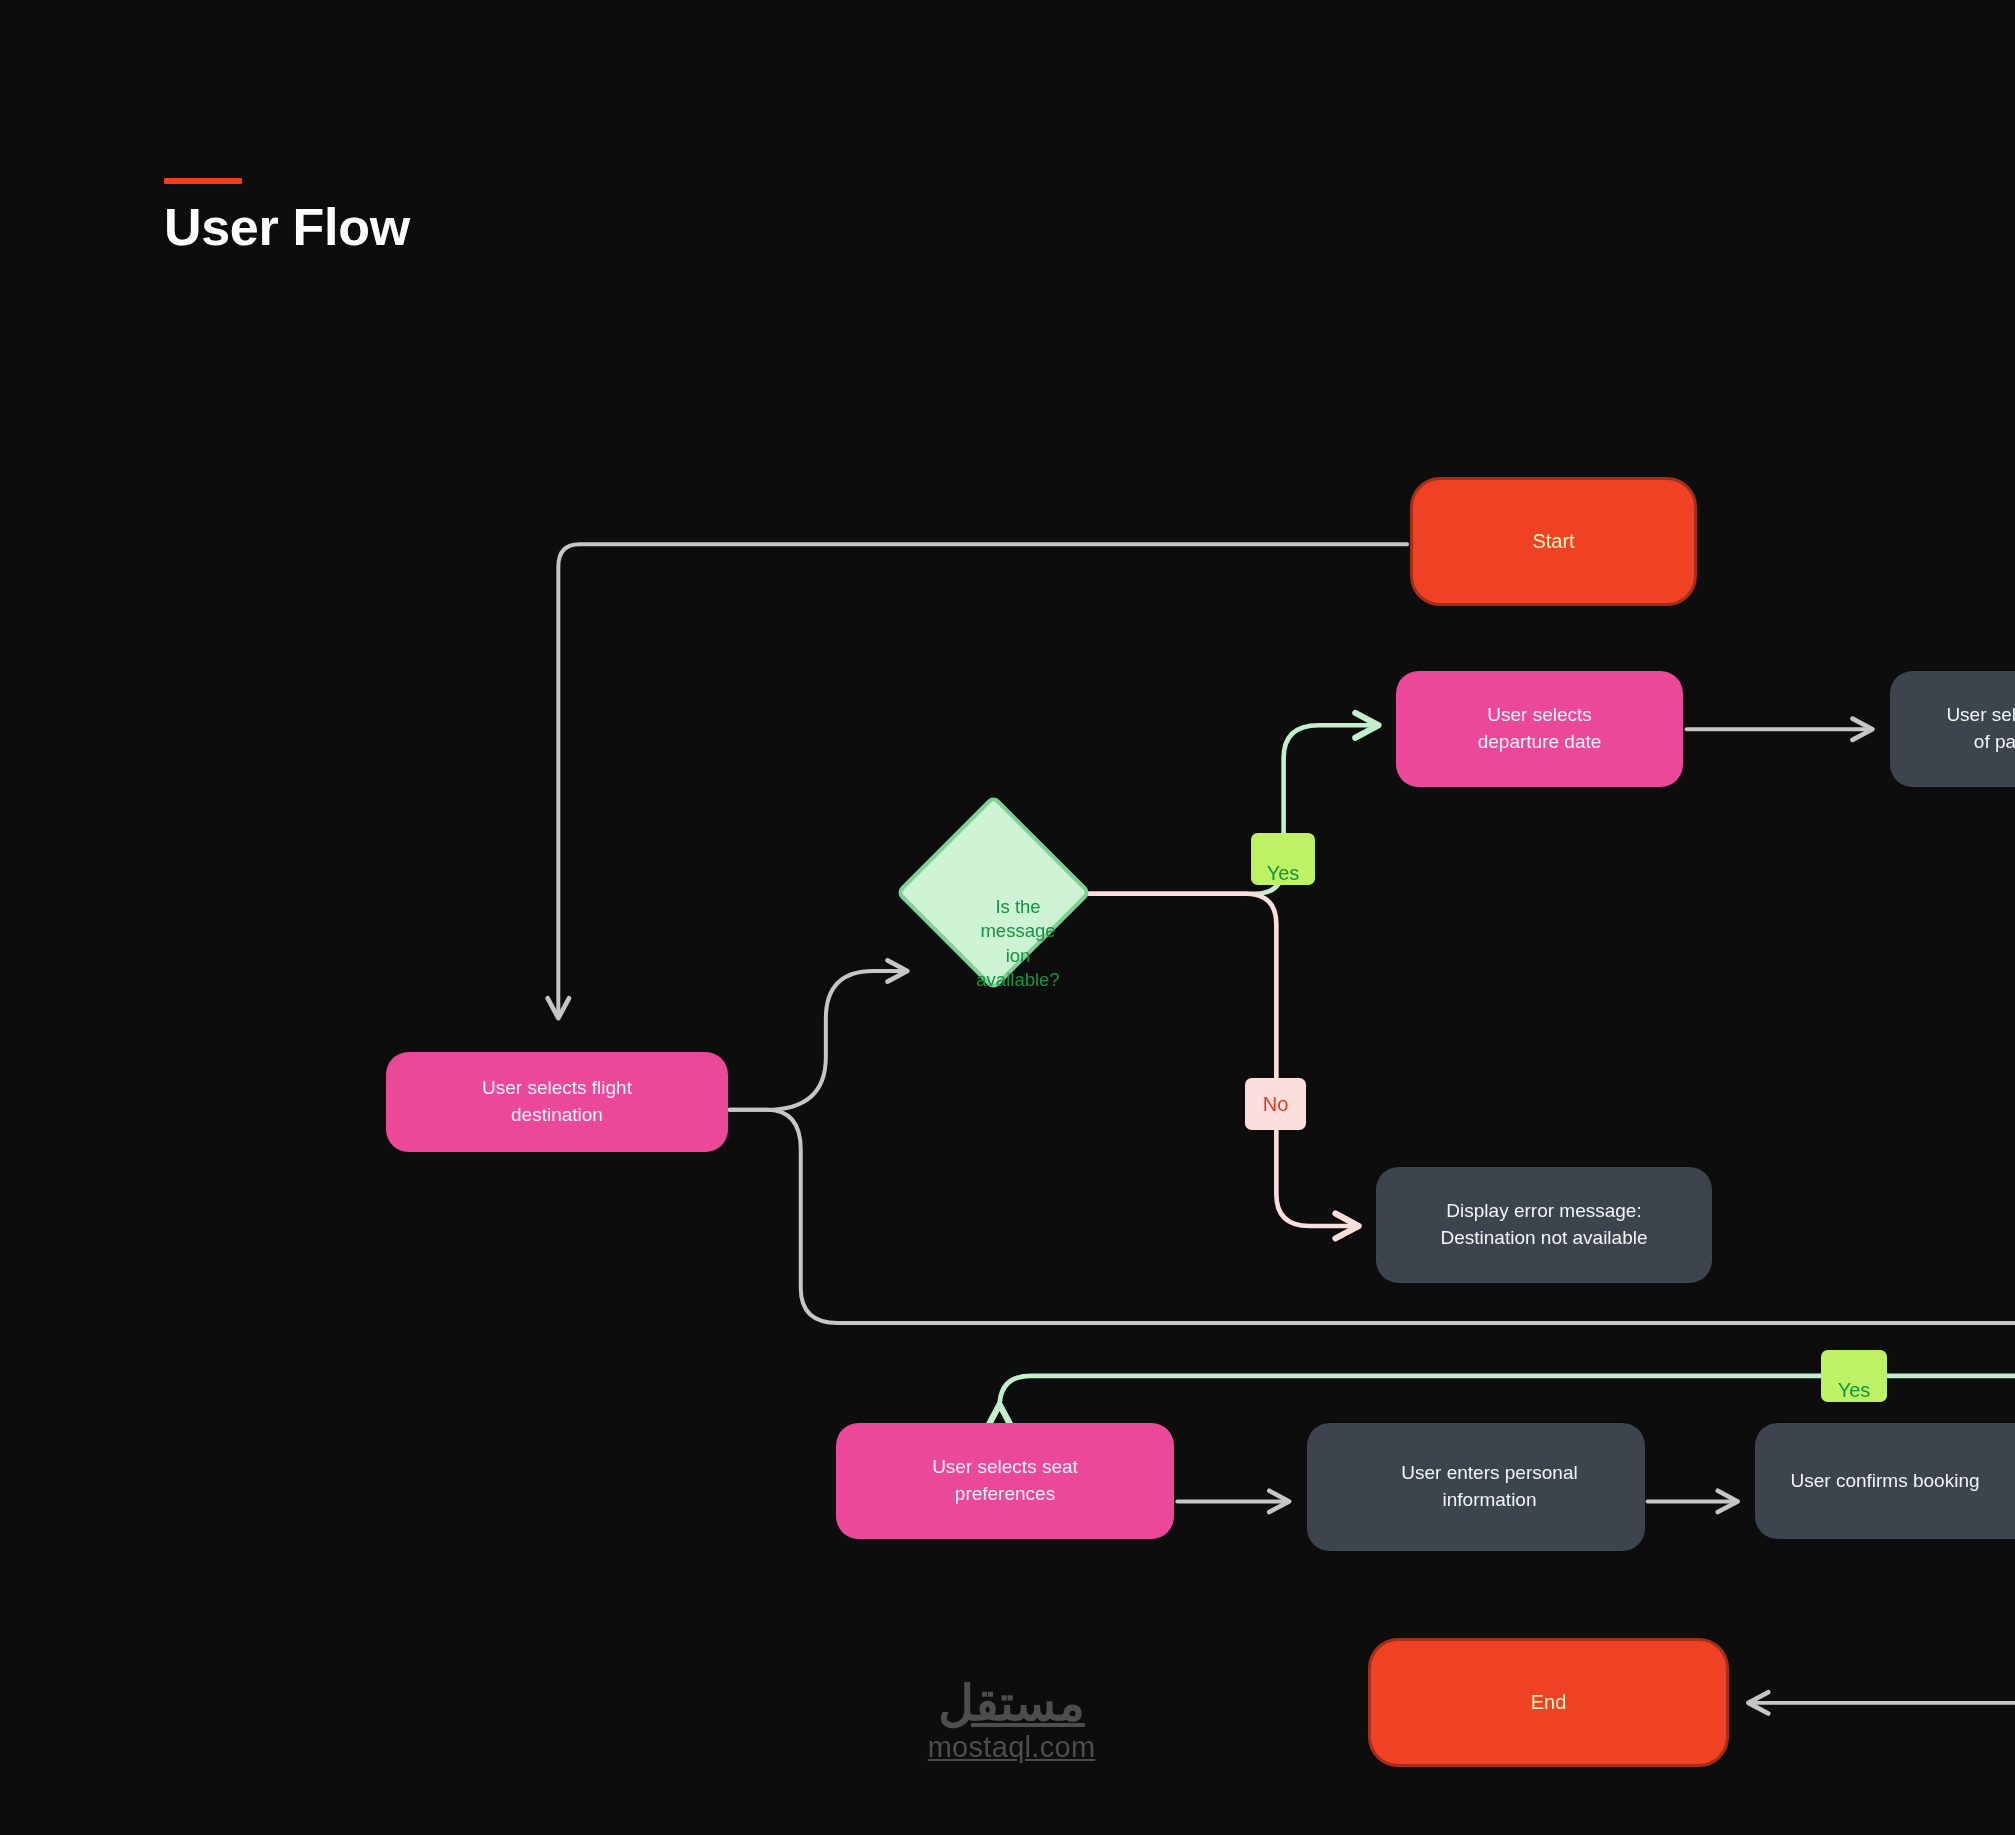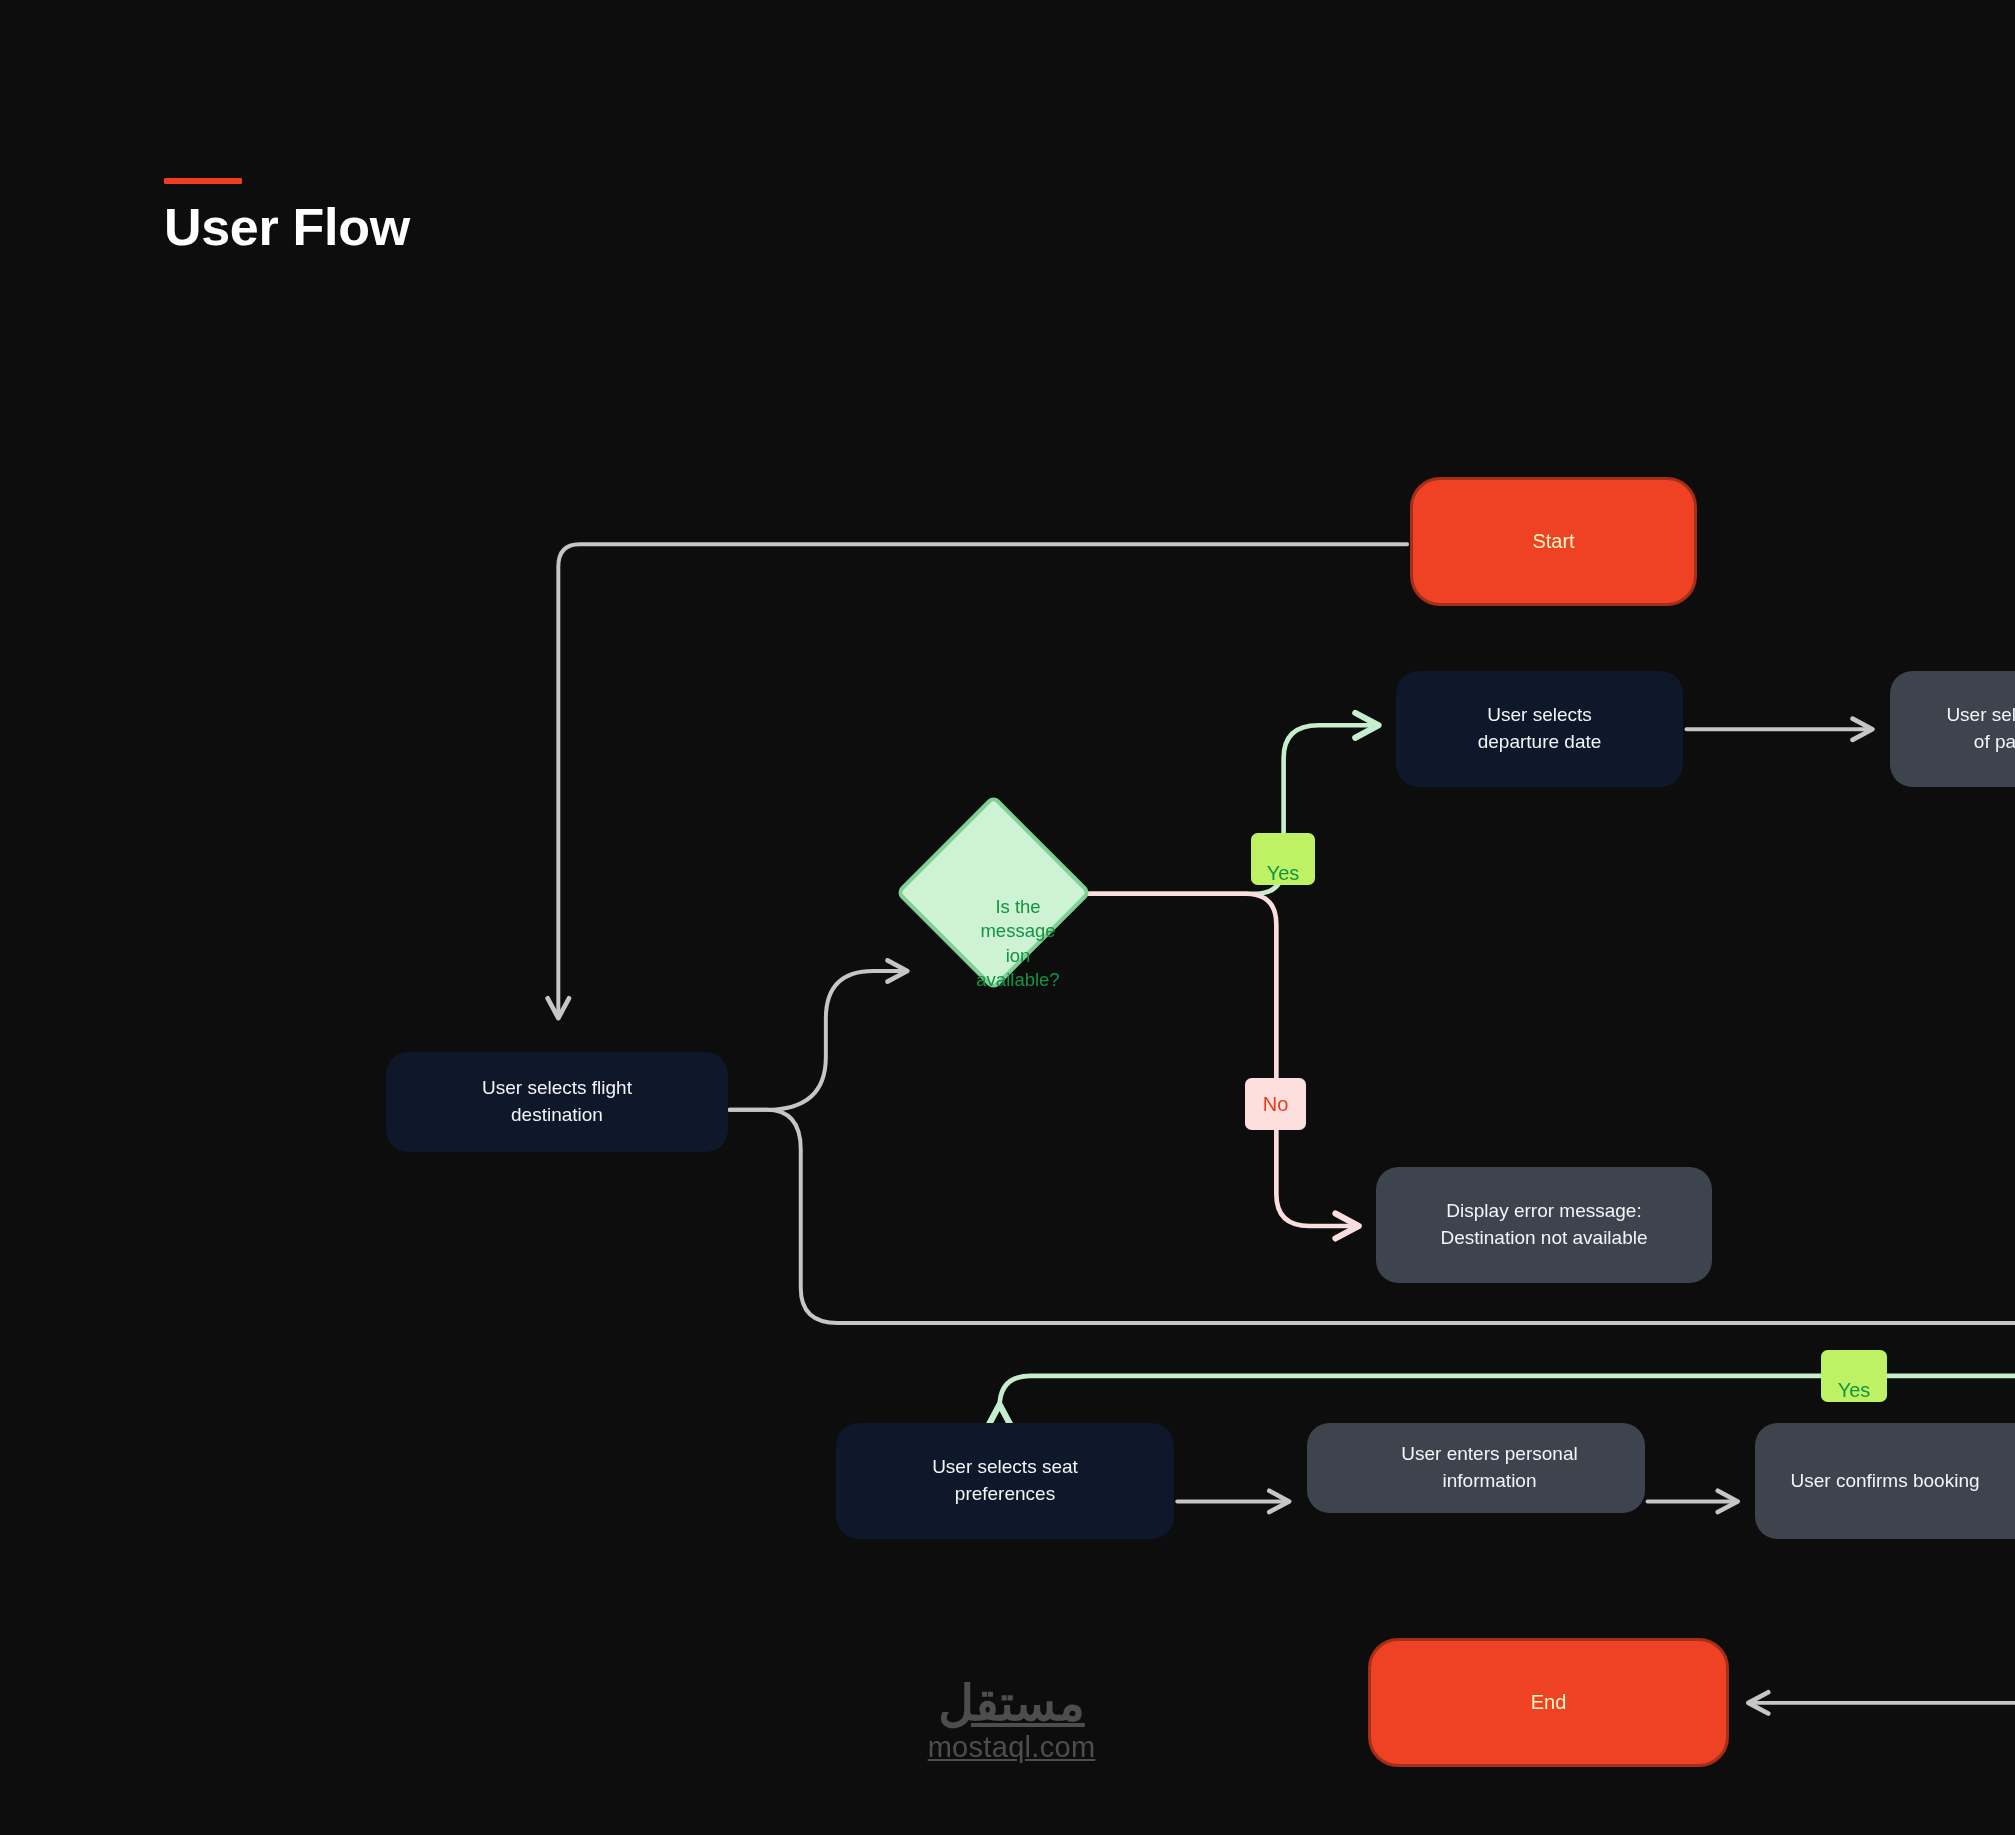--- a/index.html
+++ b/index.html
@@ -57,21 +57,21 @@
     text-align: center;
     border-radius: 22.5px;
     padding: 0 17px;
   }
   .node-label {
     font-size: 19px;
     line-height: 1.42;
     color: #f2f4f6;
     white-space: pre-line;
   }
-  .node.dark        { background: #0f172a; }
+  .node.dark        { background: #ec4899; }
   .node.dark-light  { background: #3d444e; }
   .node.terminal {
     background: #ef4124;
     border: 3.3px solid #a42e18;
     border-radius: 30px;
   }
   .node.terminal .node-label { font-size: 20px; color: #fef9c3; }
 
   
   #decision-diamond {
@@ -206,21 +206,21 @@
 <div class="node dark-light" style="left:1376px; top:1167px; width:336px; height:116px;">
   <span class="node-label">Display error message:
 Destination not available</span>
 </div>
 
 <div class="node dark" style="left:836px; top:1423px; width:338px; height:116px;">
   <span class="node-label">User selects seat
 preferences</span>
 </div>
 
-<div class="node dark-light" style="left:1307px; top:1423px; width:338px; height:90px;padding-left:44px;">
+<div class="node dark-light" style="left:1307px; top:1423px; width:338px; height:128px;padding-left:44px;">
   <span class="node-label">User enters personal
 information</span>
 </div>
 
 <div class="node dark-light" style="left:1755px; top:1423px; width:338px; height:116px; justify-content:flex-start;">
   <span class="node-label" style="white-space:nowrap; padding-left:18.5px;">User confirms booking</span>
 </div>
 
 <div class="node terminal" style="left:1368px; top:1638px; width:361px; height:129px;">
   <span class="node-label">End</span>

